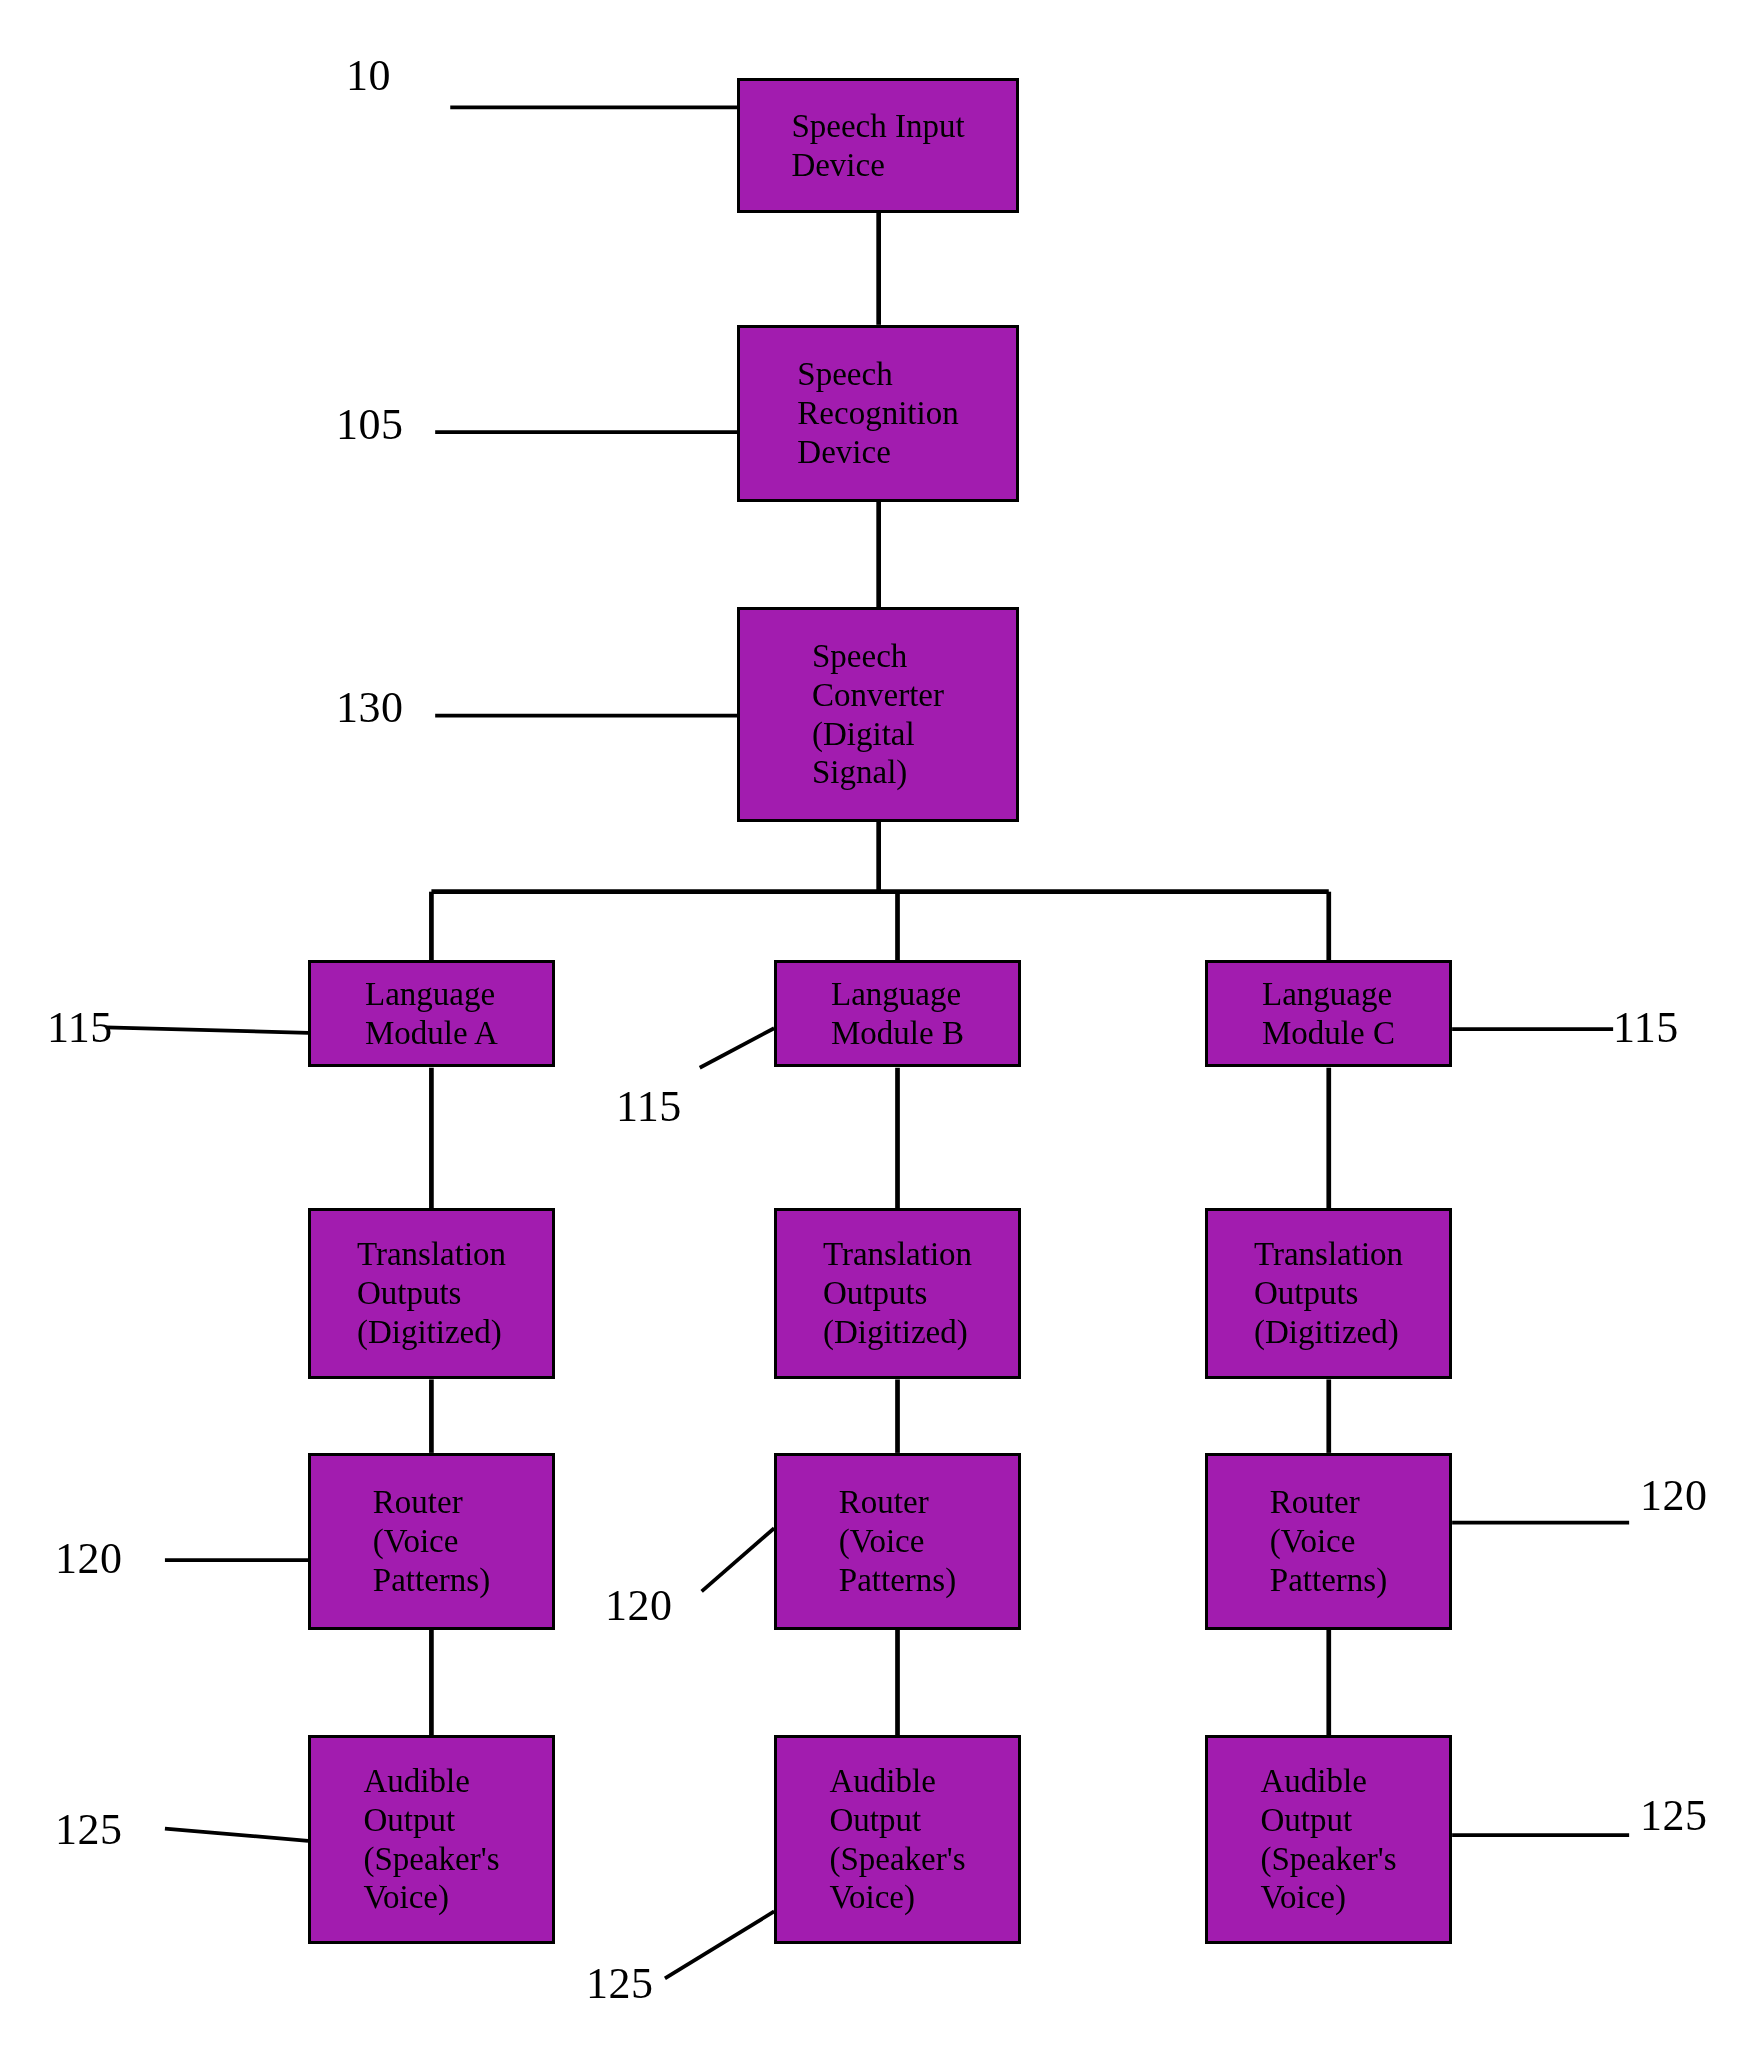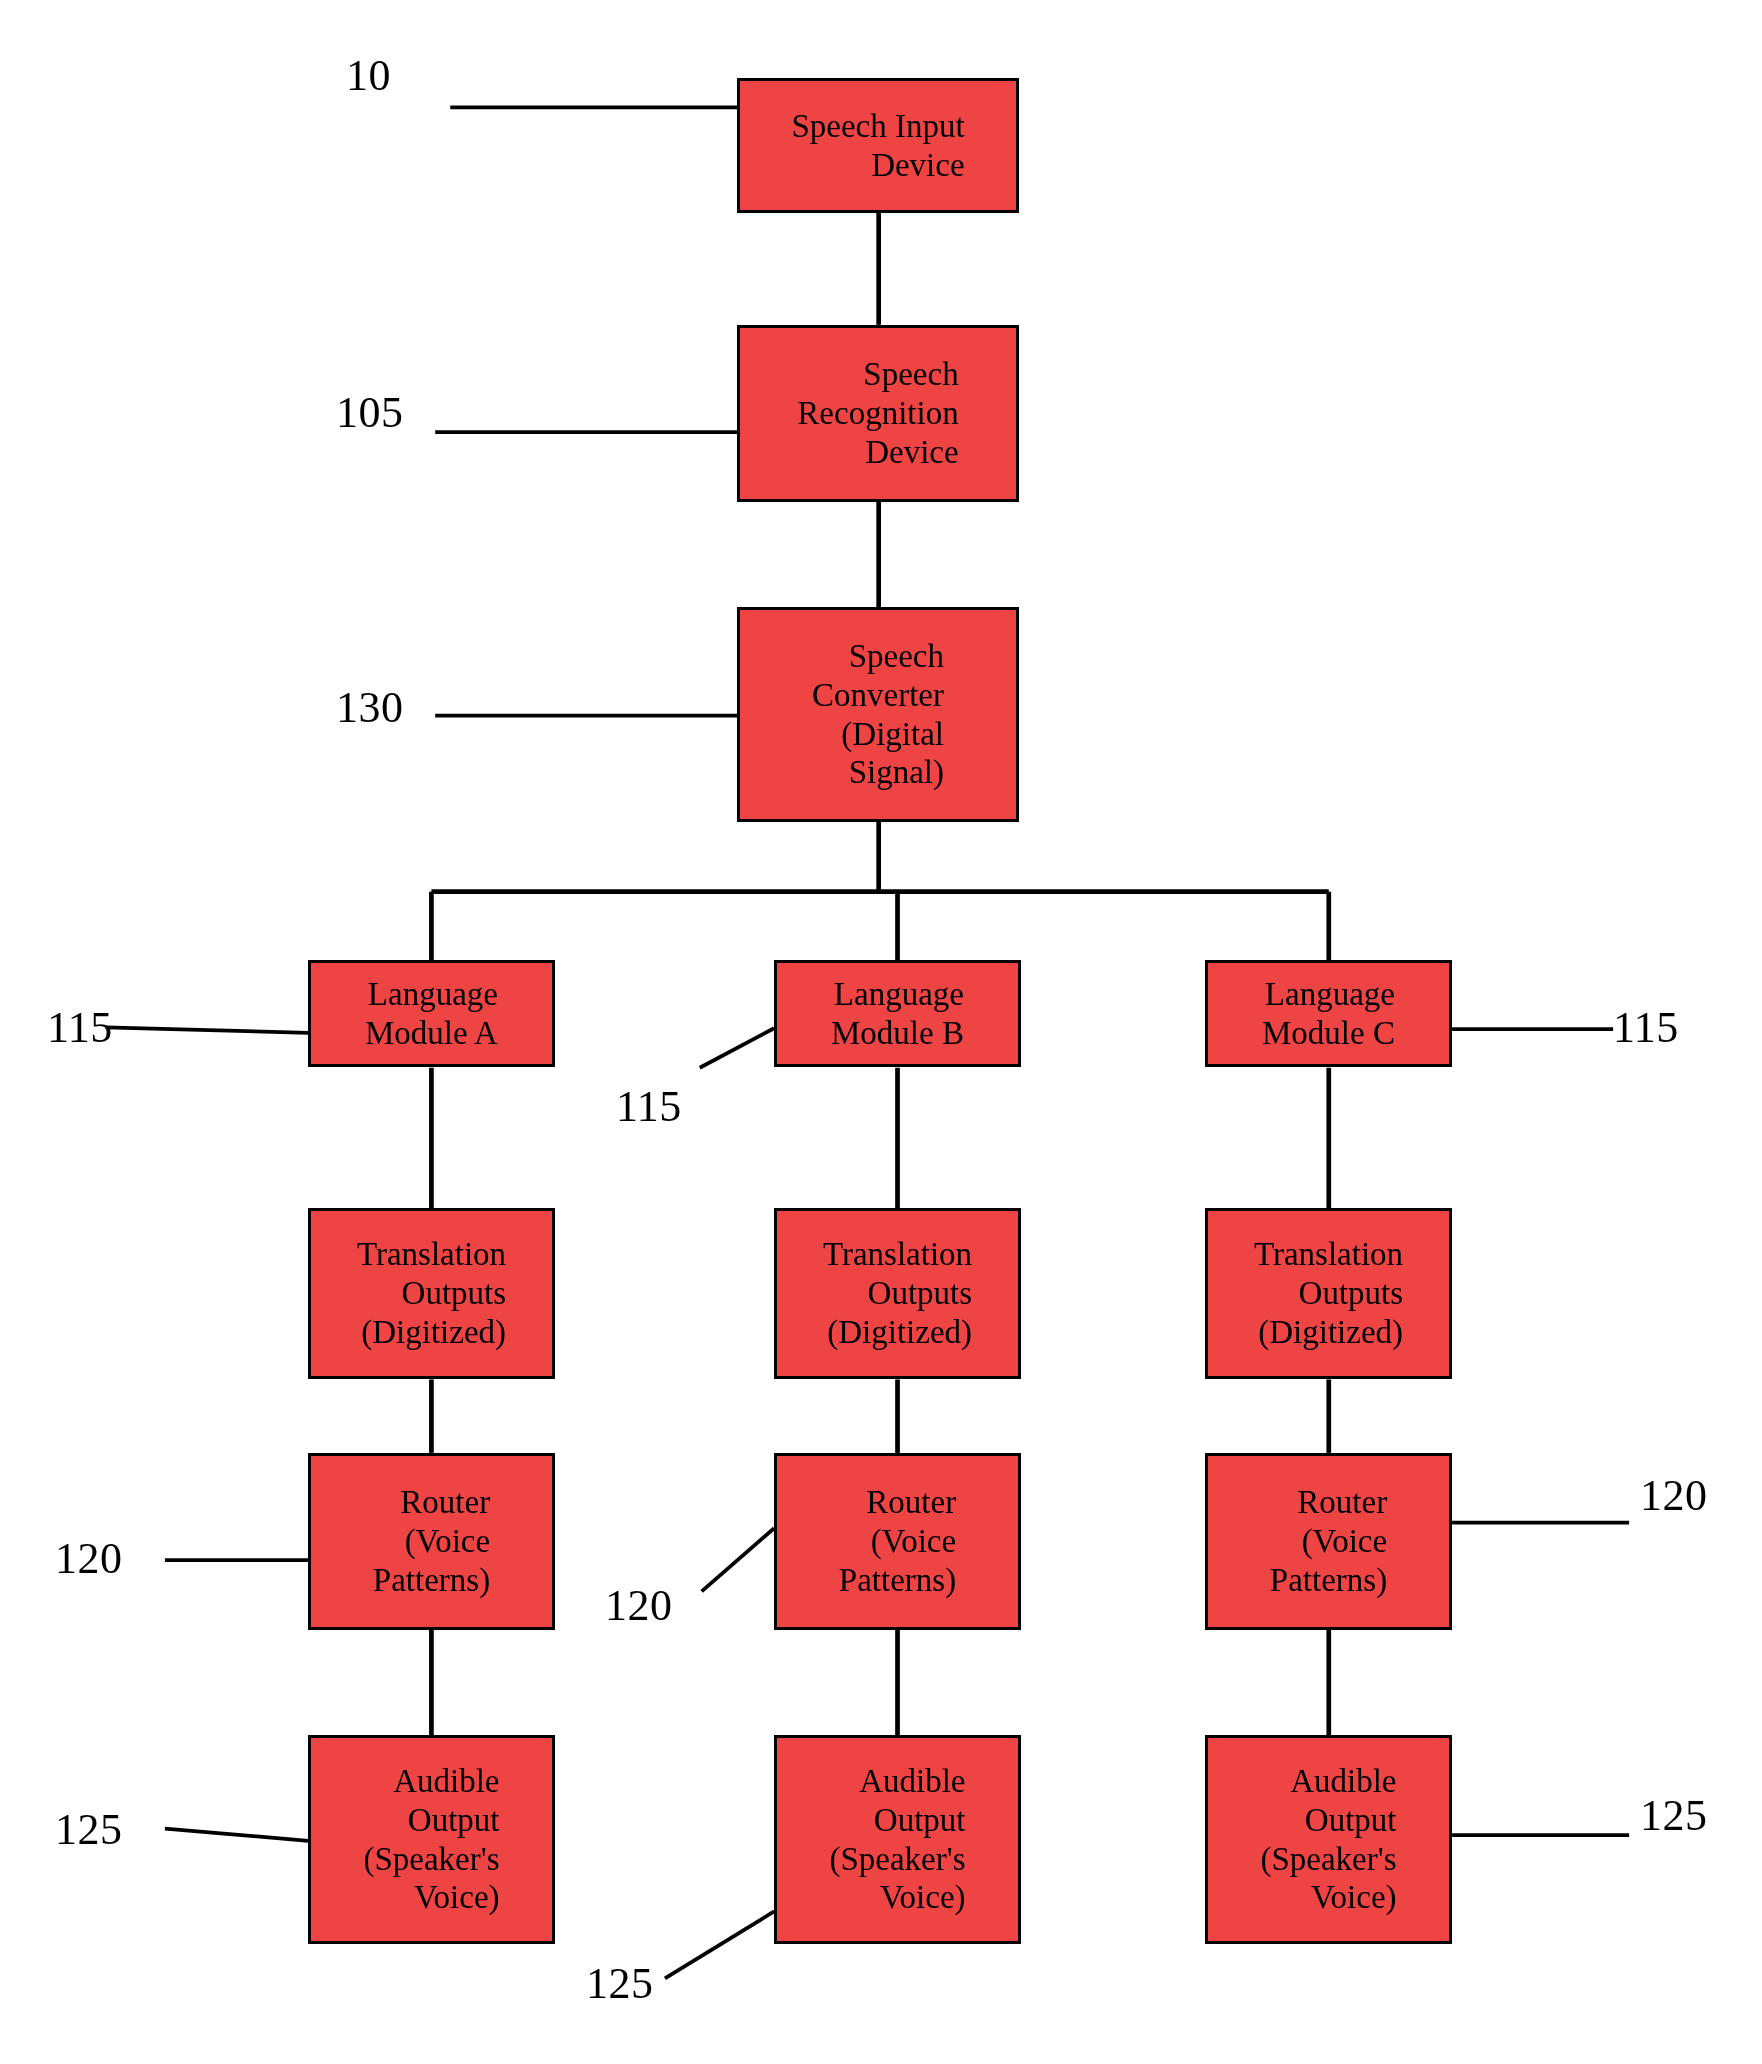--- a/index.html
+++ b/index.html
@@ -21,25 +21,25 @@
     left: 0;
     top: 0;
     width: 1763px;
     height: 2064px;
     pointer-events: none;
   }
   .node {
     position: absolute;
     box-sizing: border-box;
     border: 3.8px solid #000000;
-    background: #ef4444;
+    background: #a21caf;
     display: flex;
     align-items: center;
     justify-content: center;
-    text-align: right;
+    text-align: left;
     line-height: 1.18;
     font-size: 33px;
     padding: 1.9px 5.6px;
     white-space: pre-line;
   }
   .ref-label {
     position: absolute;
     font-size: 44px;
     line-height: 1;
     letter-spacing: 0.5px;
@@ -128,21 +128,21 @@
 Output
 (Speaker's
 Voice)</div>
       <div class="node" style="left: 1205px; top: 1735px; width: 247px; height: 209px;">Audible
 Output
 (Speaker's
 Voice)</div>
     </div>
   <div id="label-layer">
       <span class="ref-label" style="left: 346px; top: 54px;">10</span>
-      <span class="ref-label" style="left: 336px; top: 391px;">105</span>
+      <span class="ref-label" style="left: 336px; top: 403px;">105</span>
       <span class="ref-label" style="left: 336px; top: 686px;">130</span>
       <span class="ref-label" style="left: 47px; top: 1006px;">115</span>
       <span class="ref-label" style="left: 616px; top: 1085px;">115</span>
       <span class="ref-label" style="left: 1613px; top: 1006px;">115</span>
       <span class="ref-label" style="left: 55px; top: 1537px;">120</span>
       <span class="ref-label" style="left: 605px; top: 1584px;">120</span>
       <span class="ref-label" style="left: 1640px; top: 1474px;">120</span>
       <span class="ref-label" style="left: 55px; top: 1808px;">125</span>
       <span class="ref-label" style="left: 586px; top: 1962px;">125</span>
       <span class="ref-label" style="left: 1640px; top: 1794px;">125</span>

